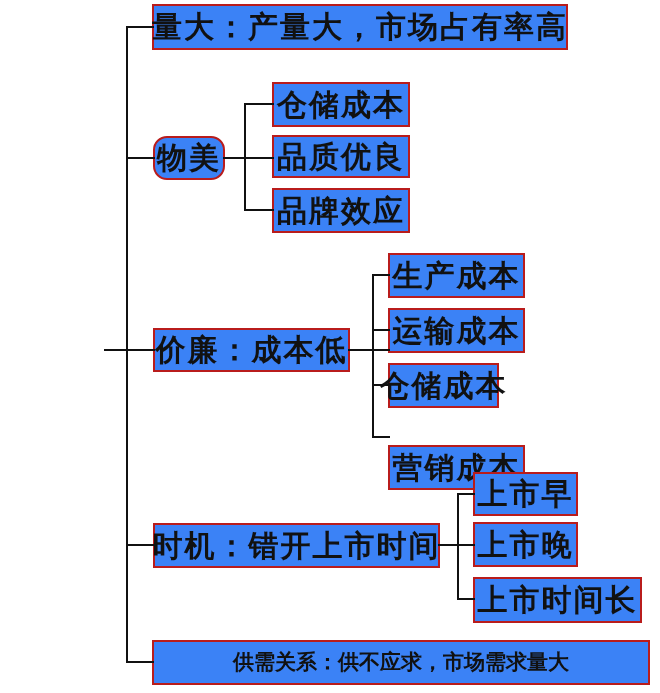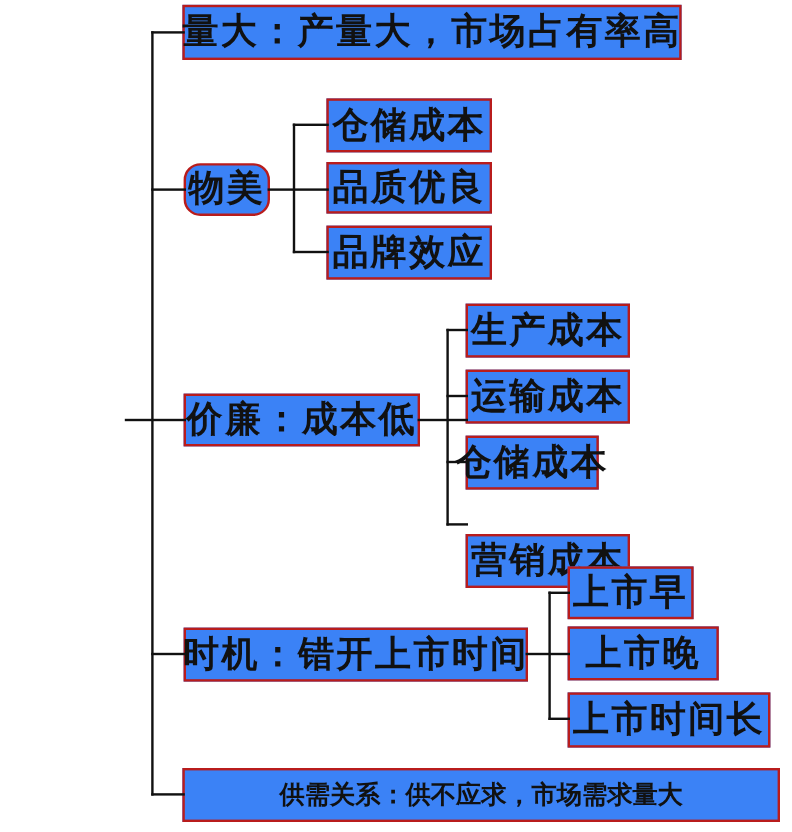--- a/index.html
+++ b/index.html
@@ -46,21 +46,21 @@
   .n-zhonglei { left: 272px; top: 82px;  width: 138px; height: 45px; }
   .n-pinzhi   { left: 272px; top: 135px; width: 138px; height: 43px; }
   .n-pinpai   { left: 272px; top: 188px; width: 138px; height: 45px; }
   .n-jialian  { left: 153px; top: 328px; width: 197px; height: 44px; }
   .n-shengchan{ left: 388px; top: 253px; width: 137px; height: 45px; }
   .n-yunshu   { left: 388px; top: 308px; width: 137px; height: 45px; }
   .n-cangchu  { left: 388px; top: 363px; width: 111px; height: 45px; }
   .n-yingxiao { left: 388px; top: 415px; width: 137px; height: 45px; margin-top: 30px; }
   .n-shiji    { left: 153px; top: 523px; width: 287px; height: 45px; }
   .n-zao      { left: 473px; top: 472px; width: 105px; height: 44px; }
-  .n-wan      { left: 473px; top: 522px; width: 126px; height: 45px; }
+  .n-wan      { left: 473px; top: 522px; width: 105px; height: 45px; }
   .n-chang    { left: 473px; top: 577px; width: 169px; height: 46px; }
   .n-gongxu   { left: 152px; top: 640px; width: 498px; height: 45px;
                 font-size: 21px; letter-spacing: 0; }
   
   .l-trunk        { left: 126px; top: 26px;  width: 2px;  height: 637px; }
   .l-b1           { left: 126px; top: 26px;  width: 28px; height: 2px; }
   .l-b2           { left: 126px; top: 157px; width: 29px; height: 2px; }
   .l-root-out     { left: 104px; top: 349px; width: 51px; height: 2px; }
   .l-b4           { left: 126px; top: 544px; width: 29px; height: 2px; }
   .l-b5           { left: 126px; top: 661px; width: 28px; height: 2px; }

